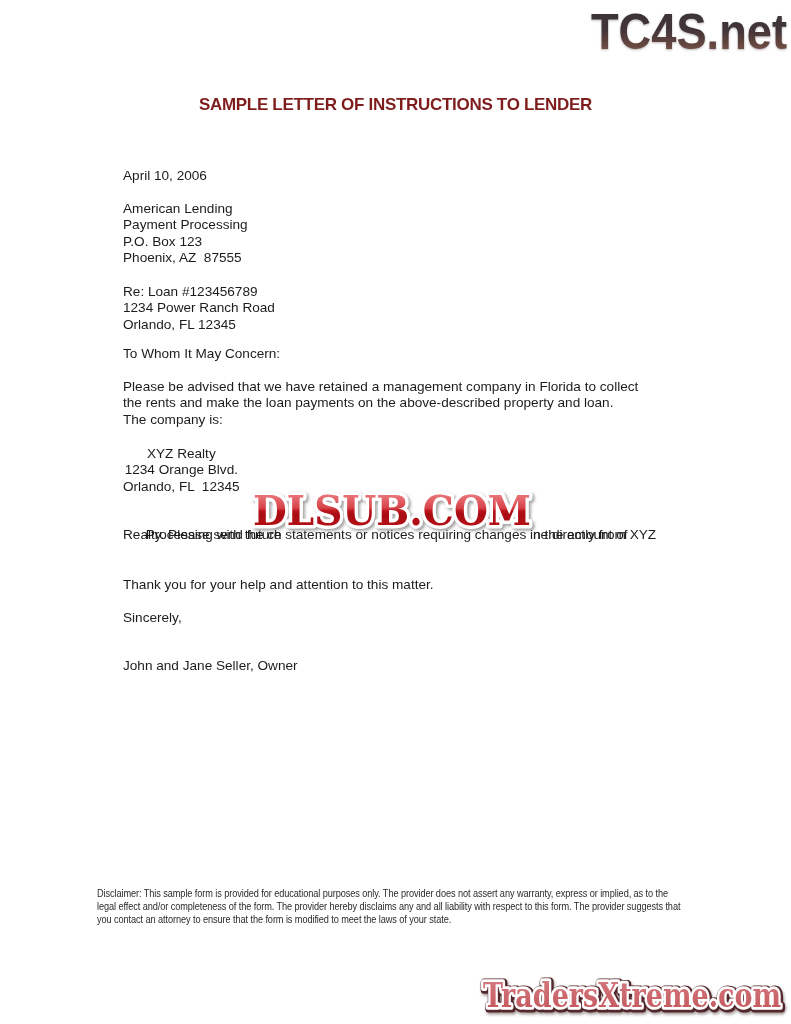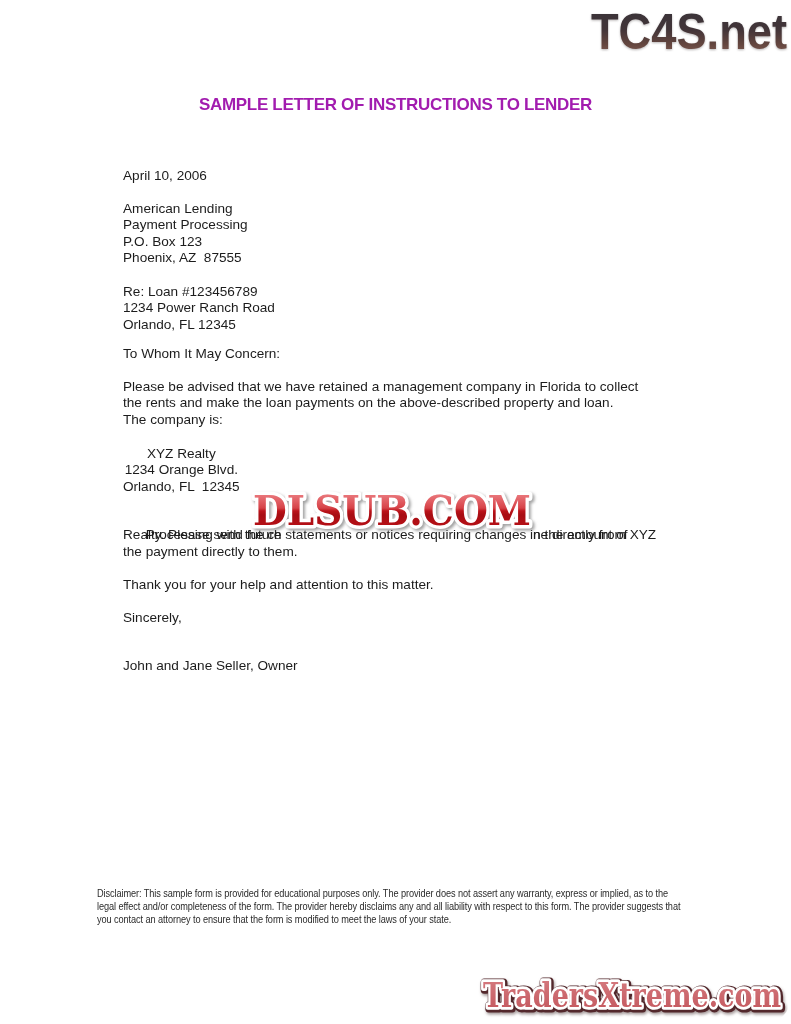--- a/index.html
+++ b/index.html
@@ -15,21 +15,21 @@
   }
   .doc-title {
     position: absolute;
     top: 95px;
     left: 0;
     width: 100%;
     text-align: center;
     font-size: 17px;
     font-weight: bold;
     letter-spacing: -0.3px;
-    color: #a21caf;
+    color: #7f1d1d;
   }
   .block { position: absolute; left: 123px; }
   .line {
     font-size: 13.6px;
     line-height: 16.4px;
     white-space: pre;
     color: #1c1c1c;
   }
   .p2-line1 { position: relative; width: 560px; height: 16.4px; }
   .p2-right { position: absolute; left: 410px; top: 0; margin-top: 16px; }
@@ -115,21 +115,20 @@
     <div class="line">1234 Orange Blvd.</div>
     <div class="line">Orlando, FL  12345</div>
   </div>
 
   <div class="block" style="top:511px;">
     <div class="line p2-line1">
       <span>Processing with the ch</span>
       <span class="p2-right">ne directly from XYZ</span>
     </div>
     <div class="line">Realty. Please send future statements or notices requiring changes in the amount of</div>
-    <div class="line">the payment directly to them.</div>
   </div>
 
   <svg class="watermark-svg" width="296" height="52" viewBox="0 0 296 52">
     <defs>
       <linearGradient id="wmgrad" x1="0" y1="0" x2="0" y2="1">
         <stop offset="0%" stop-color="#e8464c"></stop>
         <stop offset="42%" stop-color="#cf1a21"></stop>
         <stop offset="58%" stop-color="#a80d13"></stop>
         <stop offset="100%" stop-color="#c01218"></stop>
       </linearGradient>

